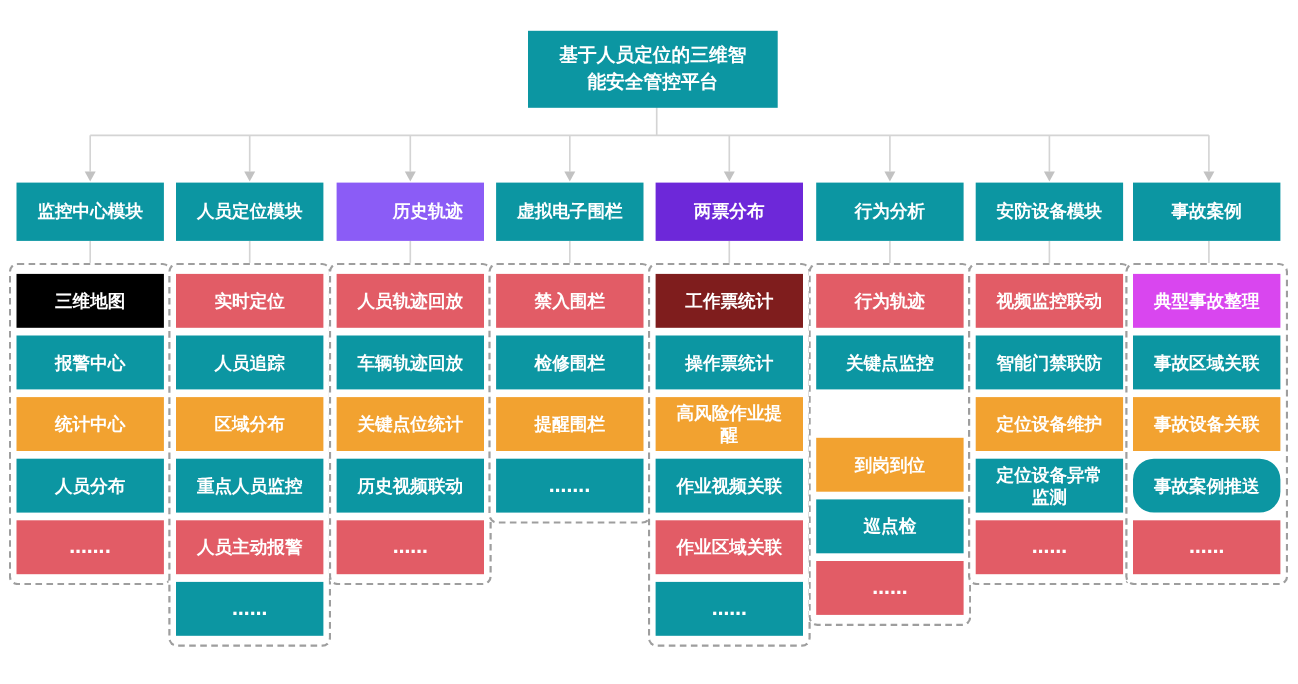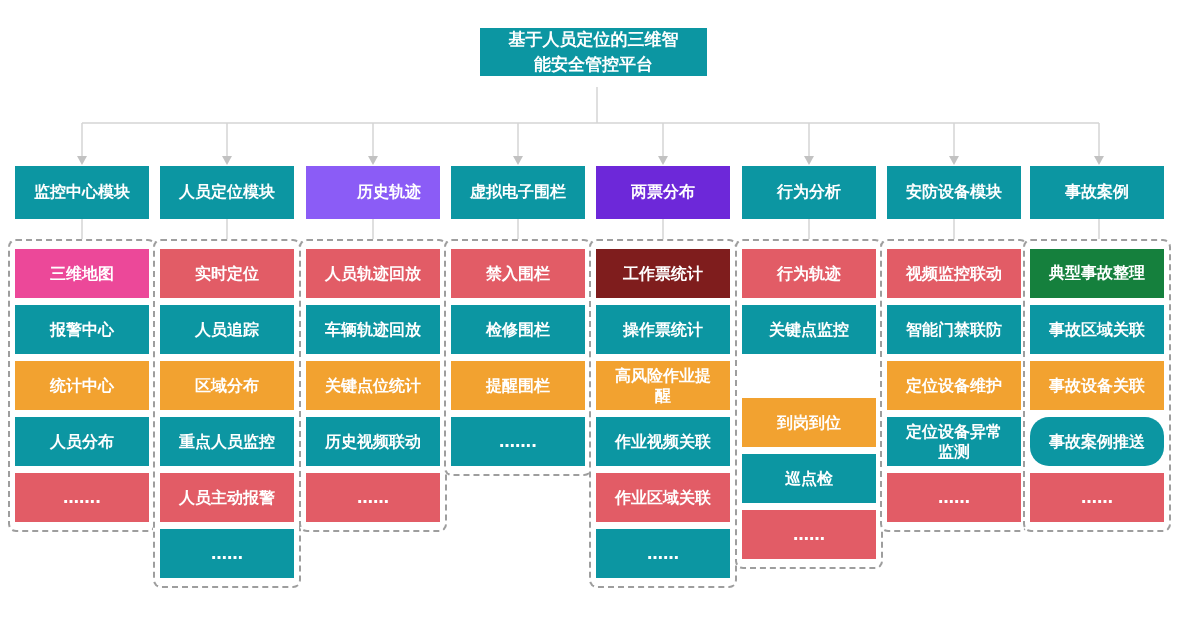--- a/index.html
+++ b/index.html
@@ -2,21 +2,21 @@
 <html><head>
 <meta charset="utf-8">
 <style>
   html,body { margin:0; padding:0; background:#ffffff; }
   .canvas {
     position:relative; width:1180px; height:622px; background:#ffffff;
     font-family:"DejaVu Sans","Liberation Sans",sans-serif; overflow:hidden;
   }
   #connectors { position:absolute; left:0; top:0; z-index:0; }
   .title-box {
-    position:absolute; left:480px; top:28px; width:227px; height:48px;
+    position:absolute; left:480px; top:28px; width:227px; height:70px;
     box-sizing:border-box; padding:0 24px;
     display:flex; align-items:center; justify-content:center; text-align:center;
     color:#ffffff; font-weight:bold; font-size:17px; line-height:1.5; z-index:2;
   }
   .column { position:absolute; top:166px; width:148px; z-index:1; }
   .module-header {
     margin:0 7px; height:53px;
     display:flex; align-items:center; justify-content:center; text-align:right;
     color:#ffffff; font-weight:bold; font-size:16px;
   }
@@ -62,21 +62,21 @@
       <line x1="954" y1="219" x2="954" y2="239" stroke="#d4d4d4" stroke-width="1.5"></line>
       <line x1="1099" y1="123" x2="1099" y2="156" stroke="#d4d4d4" stroke-width="1.5"></line>
       <polygon points="1094,156 1104,156 1099,165" fill="#c2c2c2"></polygon>
       <line x1="1099" y1="219" x2="1099" y2="239" stroke="#d4d4d4" stroke-width="1.5"></line>
     </svg>
   <div class="title-box" style="background: rgb(12, 150, 162);">基于人员定位的三维智能安全管控平台</div>
   <div id="columns">
       <div class="column" style="left: 8px;">
         <div class="module-header" style="background: rgb(12, 150, 162);">监控中心模块</div>
         <div class="items-container" style="border-color: rgb(158, 158, 158);">
-          <div class="item" style="background: #ec4899;">三维地图</div>
+          <div class="item" style="background: #000000;">三维地图</div>
           <div class="item" style="background: rgb(12, 150, 162);">报警中心</div>
           <div class="item" style="background: rgb(242, 162, 48);">统计中心</div>
           <div class="item" style="background: rgb(12, 150, 162);">人员分布</div>
           <div class="item" style="background: rgb(226, 92, 102);">…….</div>
         </div>
       </div>
       <div class="column" style="left: 153px;">
         <div class="module-header" style="background: rgb(12, 150, 162);">人员定位模块</div>
         <div class="items-container" style="border-color: rgb(158, 158, 158);">
           <div class="item" style="background: rgb(226, 92, 102);">实时定位</div>
@@ -133,21 +133,21 @@
           <div class="item" style="background: rgb(226, 92, 102);">视频监控联动</div>
           <div class="item" style="background: rgb(12, 150, 162);">智能门禁联防</div>
           <div class="item" style="background: rgb(242, 162, 48);">定位设备维护</div>
           <div class="item" style="background: rgb(12, 150, 162);">定位设备异常监测</div>
           <div class="item" style="background: rgb(226, 92, 102);">……</div>
         </div>
       </div>
       <div class="column" style="left: 1023px;">
         <div class="module-header" style="background: rgb(12, 150, 162);">事故案例</div>
         <div class="items-container" style="border-color: rgb(158, 158, 158);">
-          <div class="item" style="background: #15803d; font-family: Liberation Mono, monospace;">典型事故整理</div>
+          <div class="item" style="background: #d946ef;">典型事故整理</div>
           <div class="item" style="background: rgb(12, 150, 162);">事故区域关联</div>
           <div class="item" style="background: rgb(242, 162, 48);">事故设备关联</div>
           <div class="item" style="background: rgb(12, 150, 162); border-radius: 19px;">事故案例推送</div>
           <div class="item" style="background: rgb(226, 92, 102);">……</div>
         </div>
       </div>
     </div>
 </div>
 
 </body></html>

